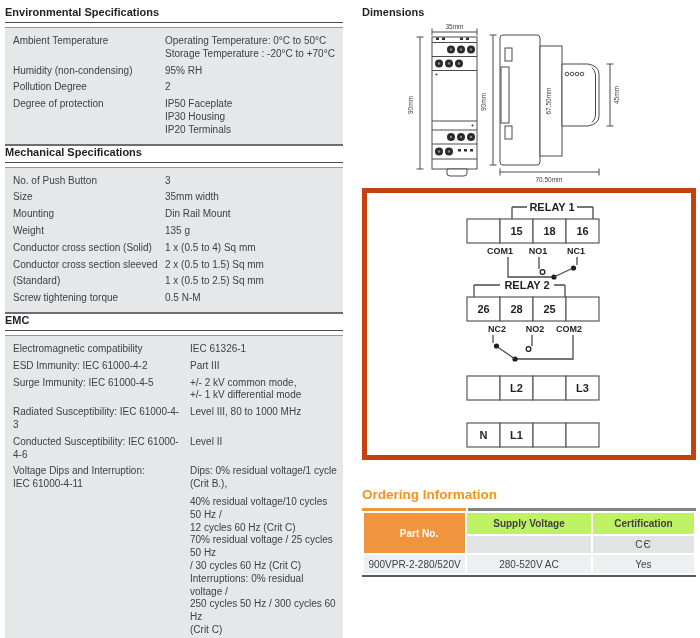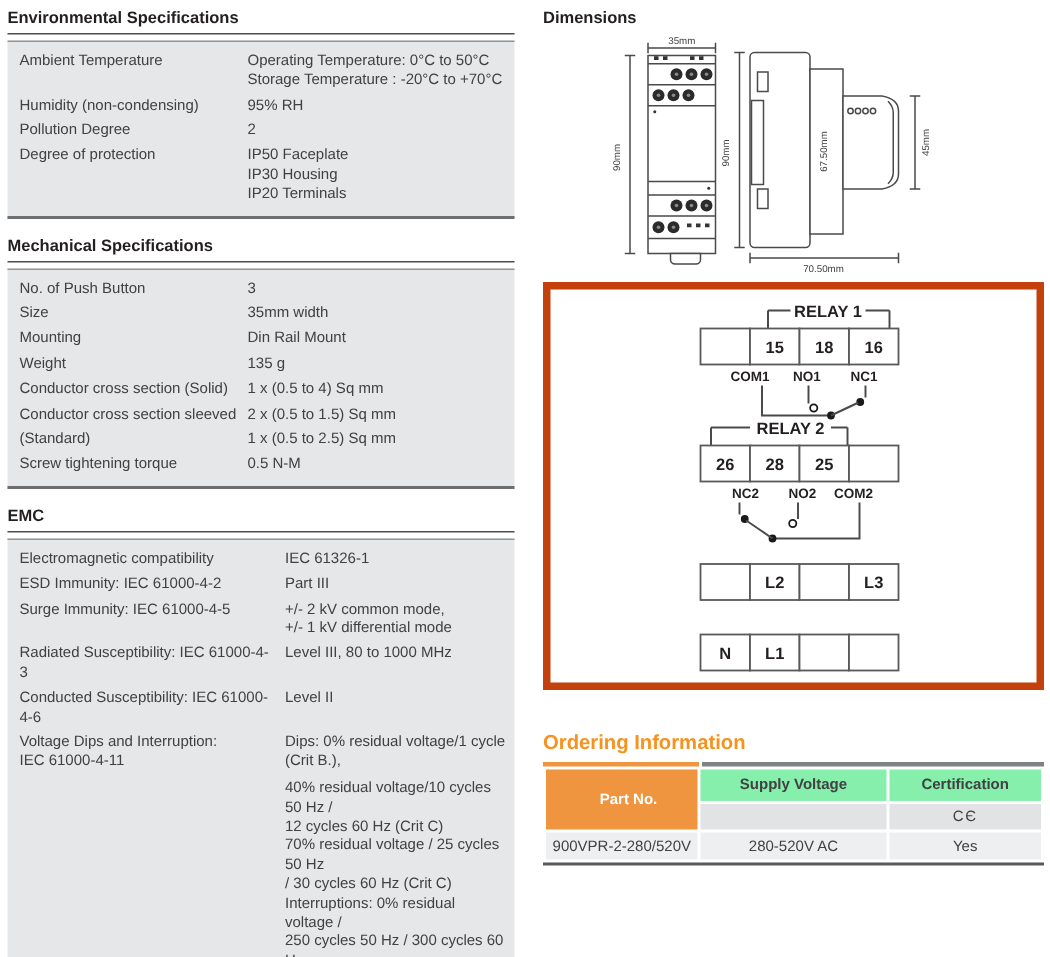--- a/index.html
+++ b/index.html
@@ -6,21 +6,21 @@
   html,body { background:#ffffff; }
   body { font-family:"Liberation Sans", sans-serif; color:#414042; }
   .page { position:relative; width:700px; height:638px; background:#fff; overflow:hidden; }
 
   
   .left-col { position:absolute; left:5px; top:6px; width:338px; }
   .sec-title { font-size:11px; font-weight:bold; color:#231f20;
                padding-bottom:4px; border-bottom:1.5px solid #4d4d4f; }
   .spec-table { background:#e6e7e8; border-top:1.5px solid #939598;
                 border-bottom:2px solid #6d6e71; padding:5px 6px 5px 0; margin-top:4px; }
-  .spec-section { margin-bottom:12px; }
+  .spec-section { }
   .spec-row { display:flex; padding:2px 0 2px 8px; }
   .spec-label { width:152px; flex:none; padding-right:6px; font-size:10px;
                 line-height:1.28; white-space:pre-line; }
   .emc .spec-label { width:177px; }
   .spec-value { flex:1; font-size:10px; line-height:1.28; white-space:pre-line; }
   .spec-value .p2 { display:block; margin-top:5px; }
   .note { font-size:10px; }
 
   
   .right-col { position:absolute; left:362px; top:0; width:355px; height:638px; }
@@ -46,21 +46,21 @@
   .doto { fill:#ffffff; stroke:#1a1a1a; stroke-width:1.2; }
 
   
   .order-topbar { display:flex; height:3px; width:100%; }
   .order-topbar .seg-o { width:31%; background:#f0953f; }
   .order-topbar .seg-g { flex:1; background:#808285; margin-left:2px; }
   table.order { border-collapse:separate; border-spacing:2px; width:100%; }
   table.order td { font-size:10px; text-align:center; vertical-align:middle; }
   td.part-cell { background:#f0953f; color:#ffffff; font-weight:bold; text-align:left;
                  padding-left:9px; width:31%; font-size:10.5px; }
-  td.oh { background:#86efac; font-weight:bold; color:#414042; height:21px; }
+  td.oh { background:#bef264; font-weight:bold; color:#414042; height:21px; }
   td.osub { background:#e2e3e5; height:17px; }
   td.ce-cell { letter-spacing:1px; font-size:11px; }
   tr.odata td { background:#eeeff0; height:18px; }
   .order-bottom { height:2px; background:#58595b; margin-top:0px; }
 </style>
 </head>
 <body>
 
 <div class="page">
 

